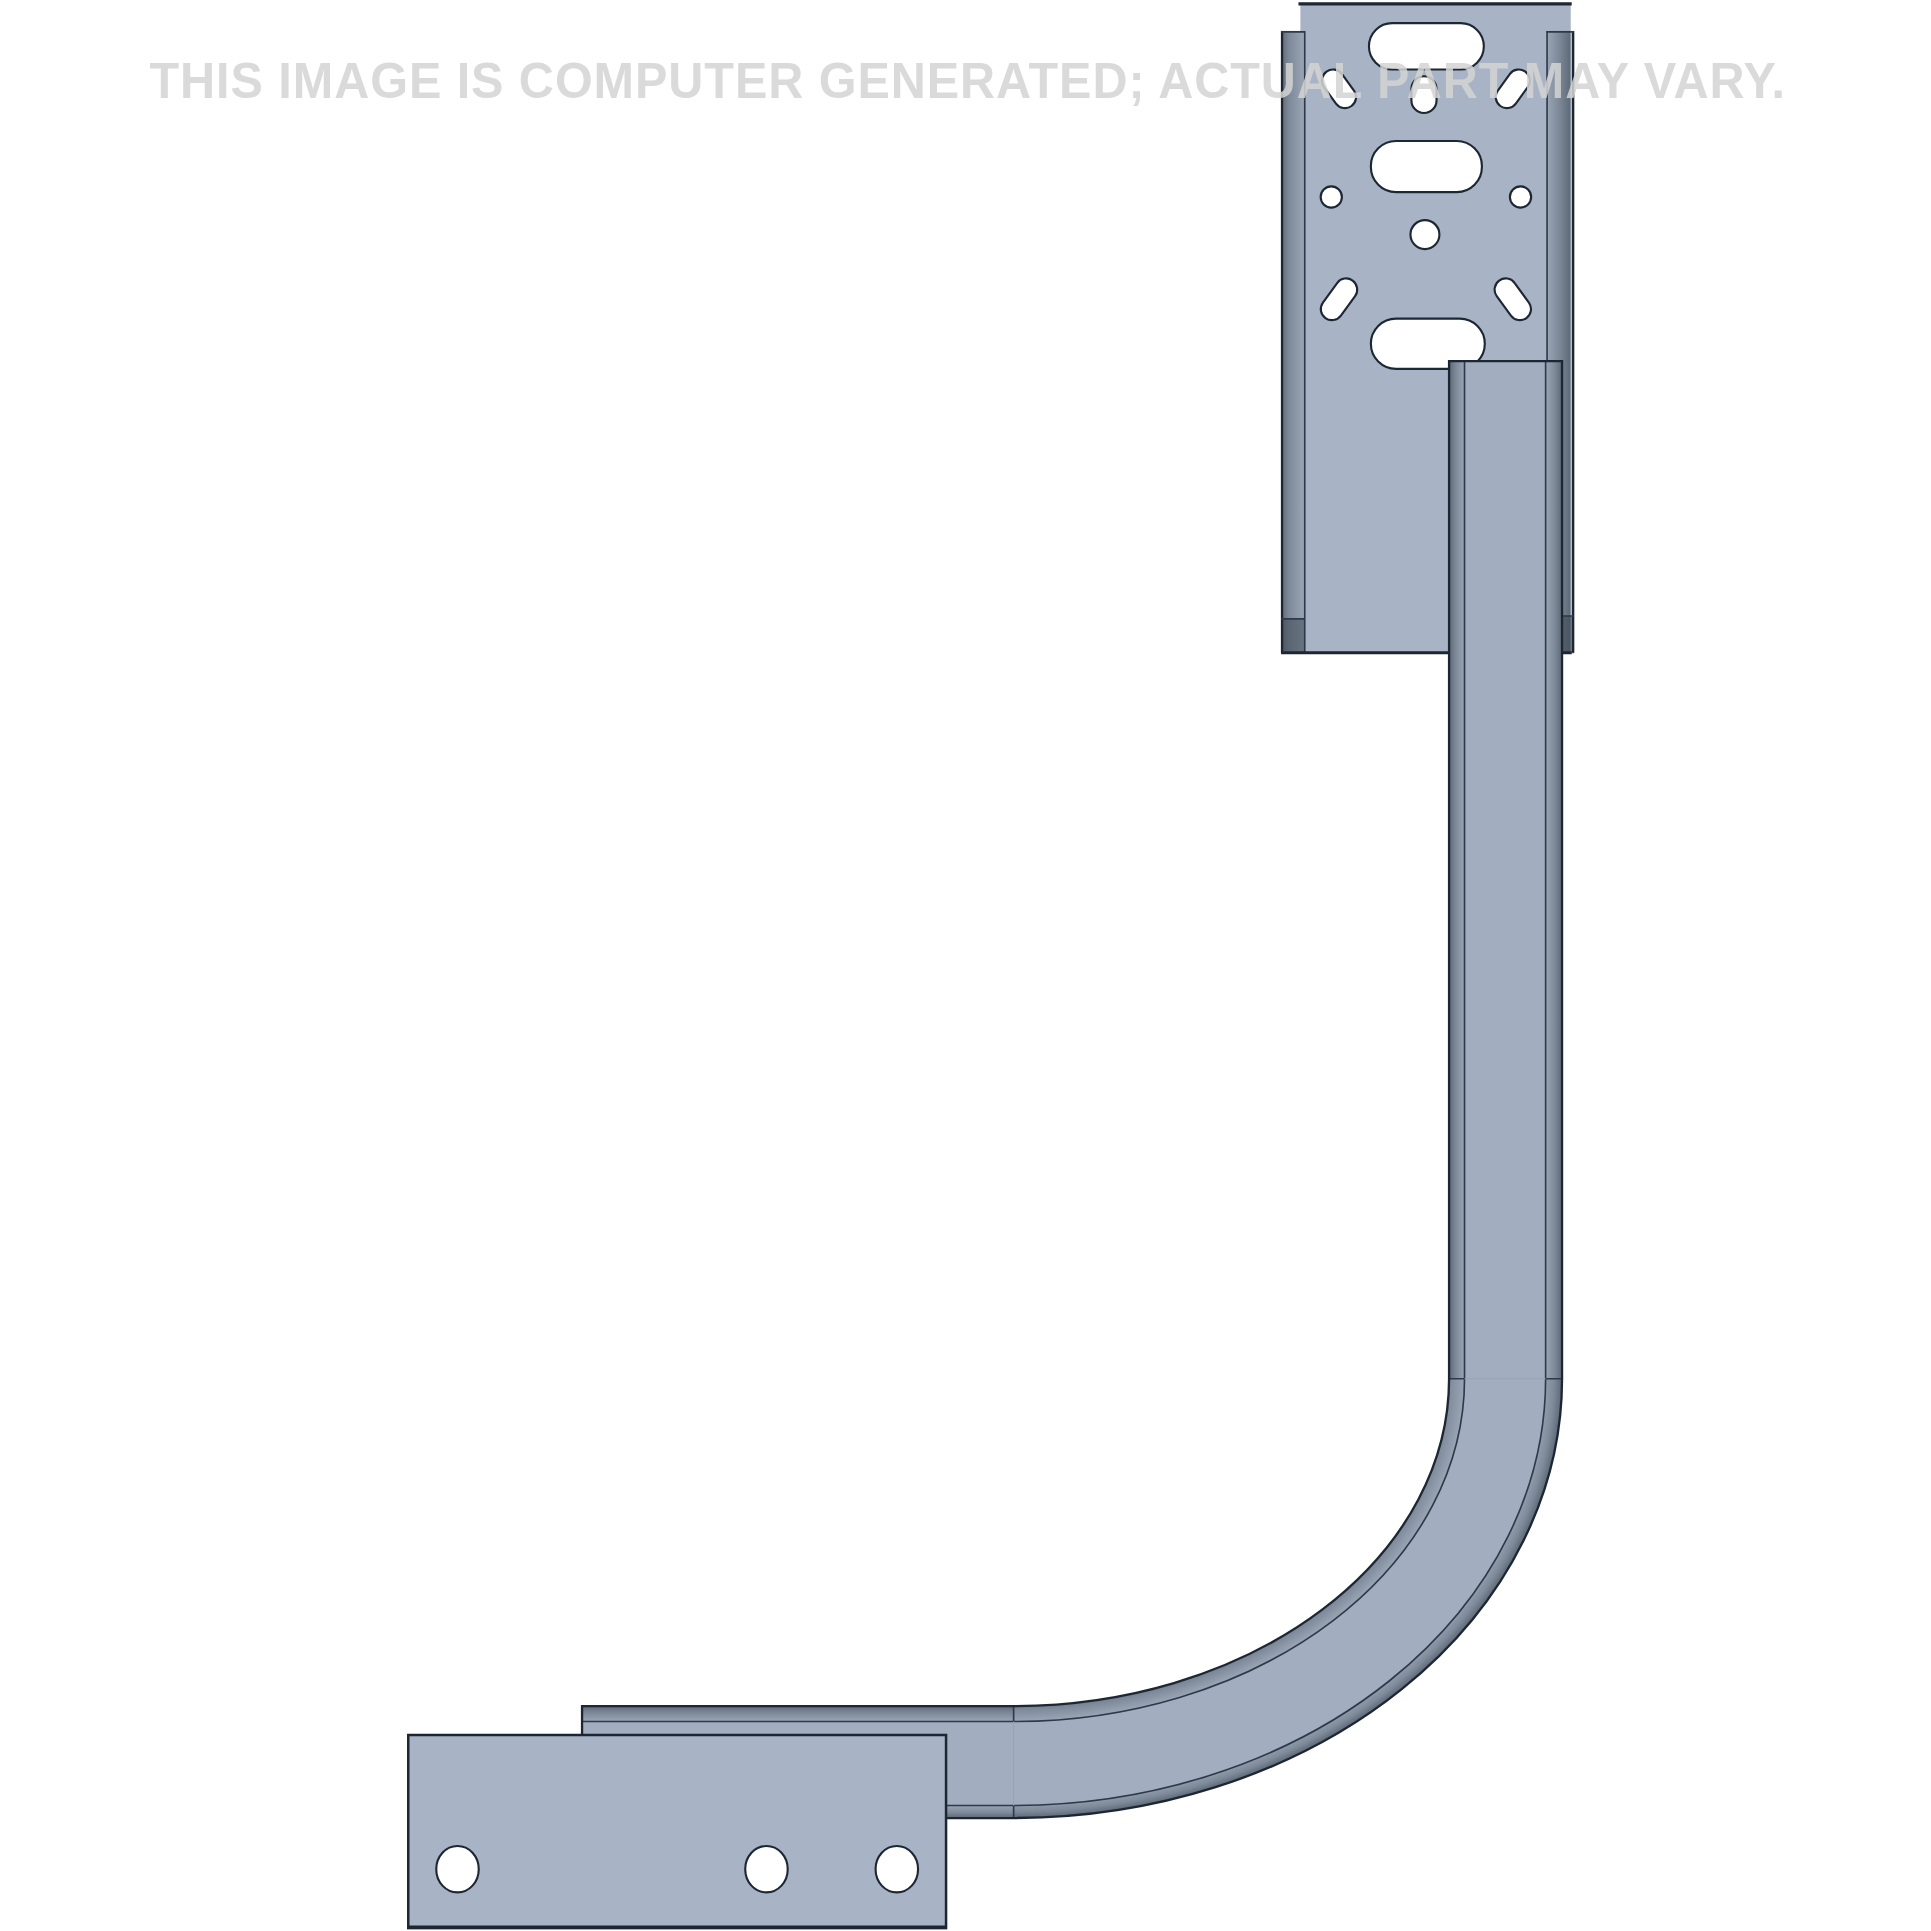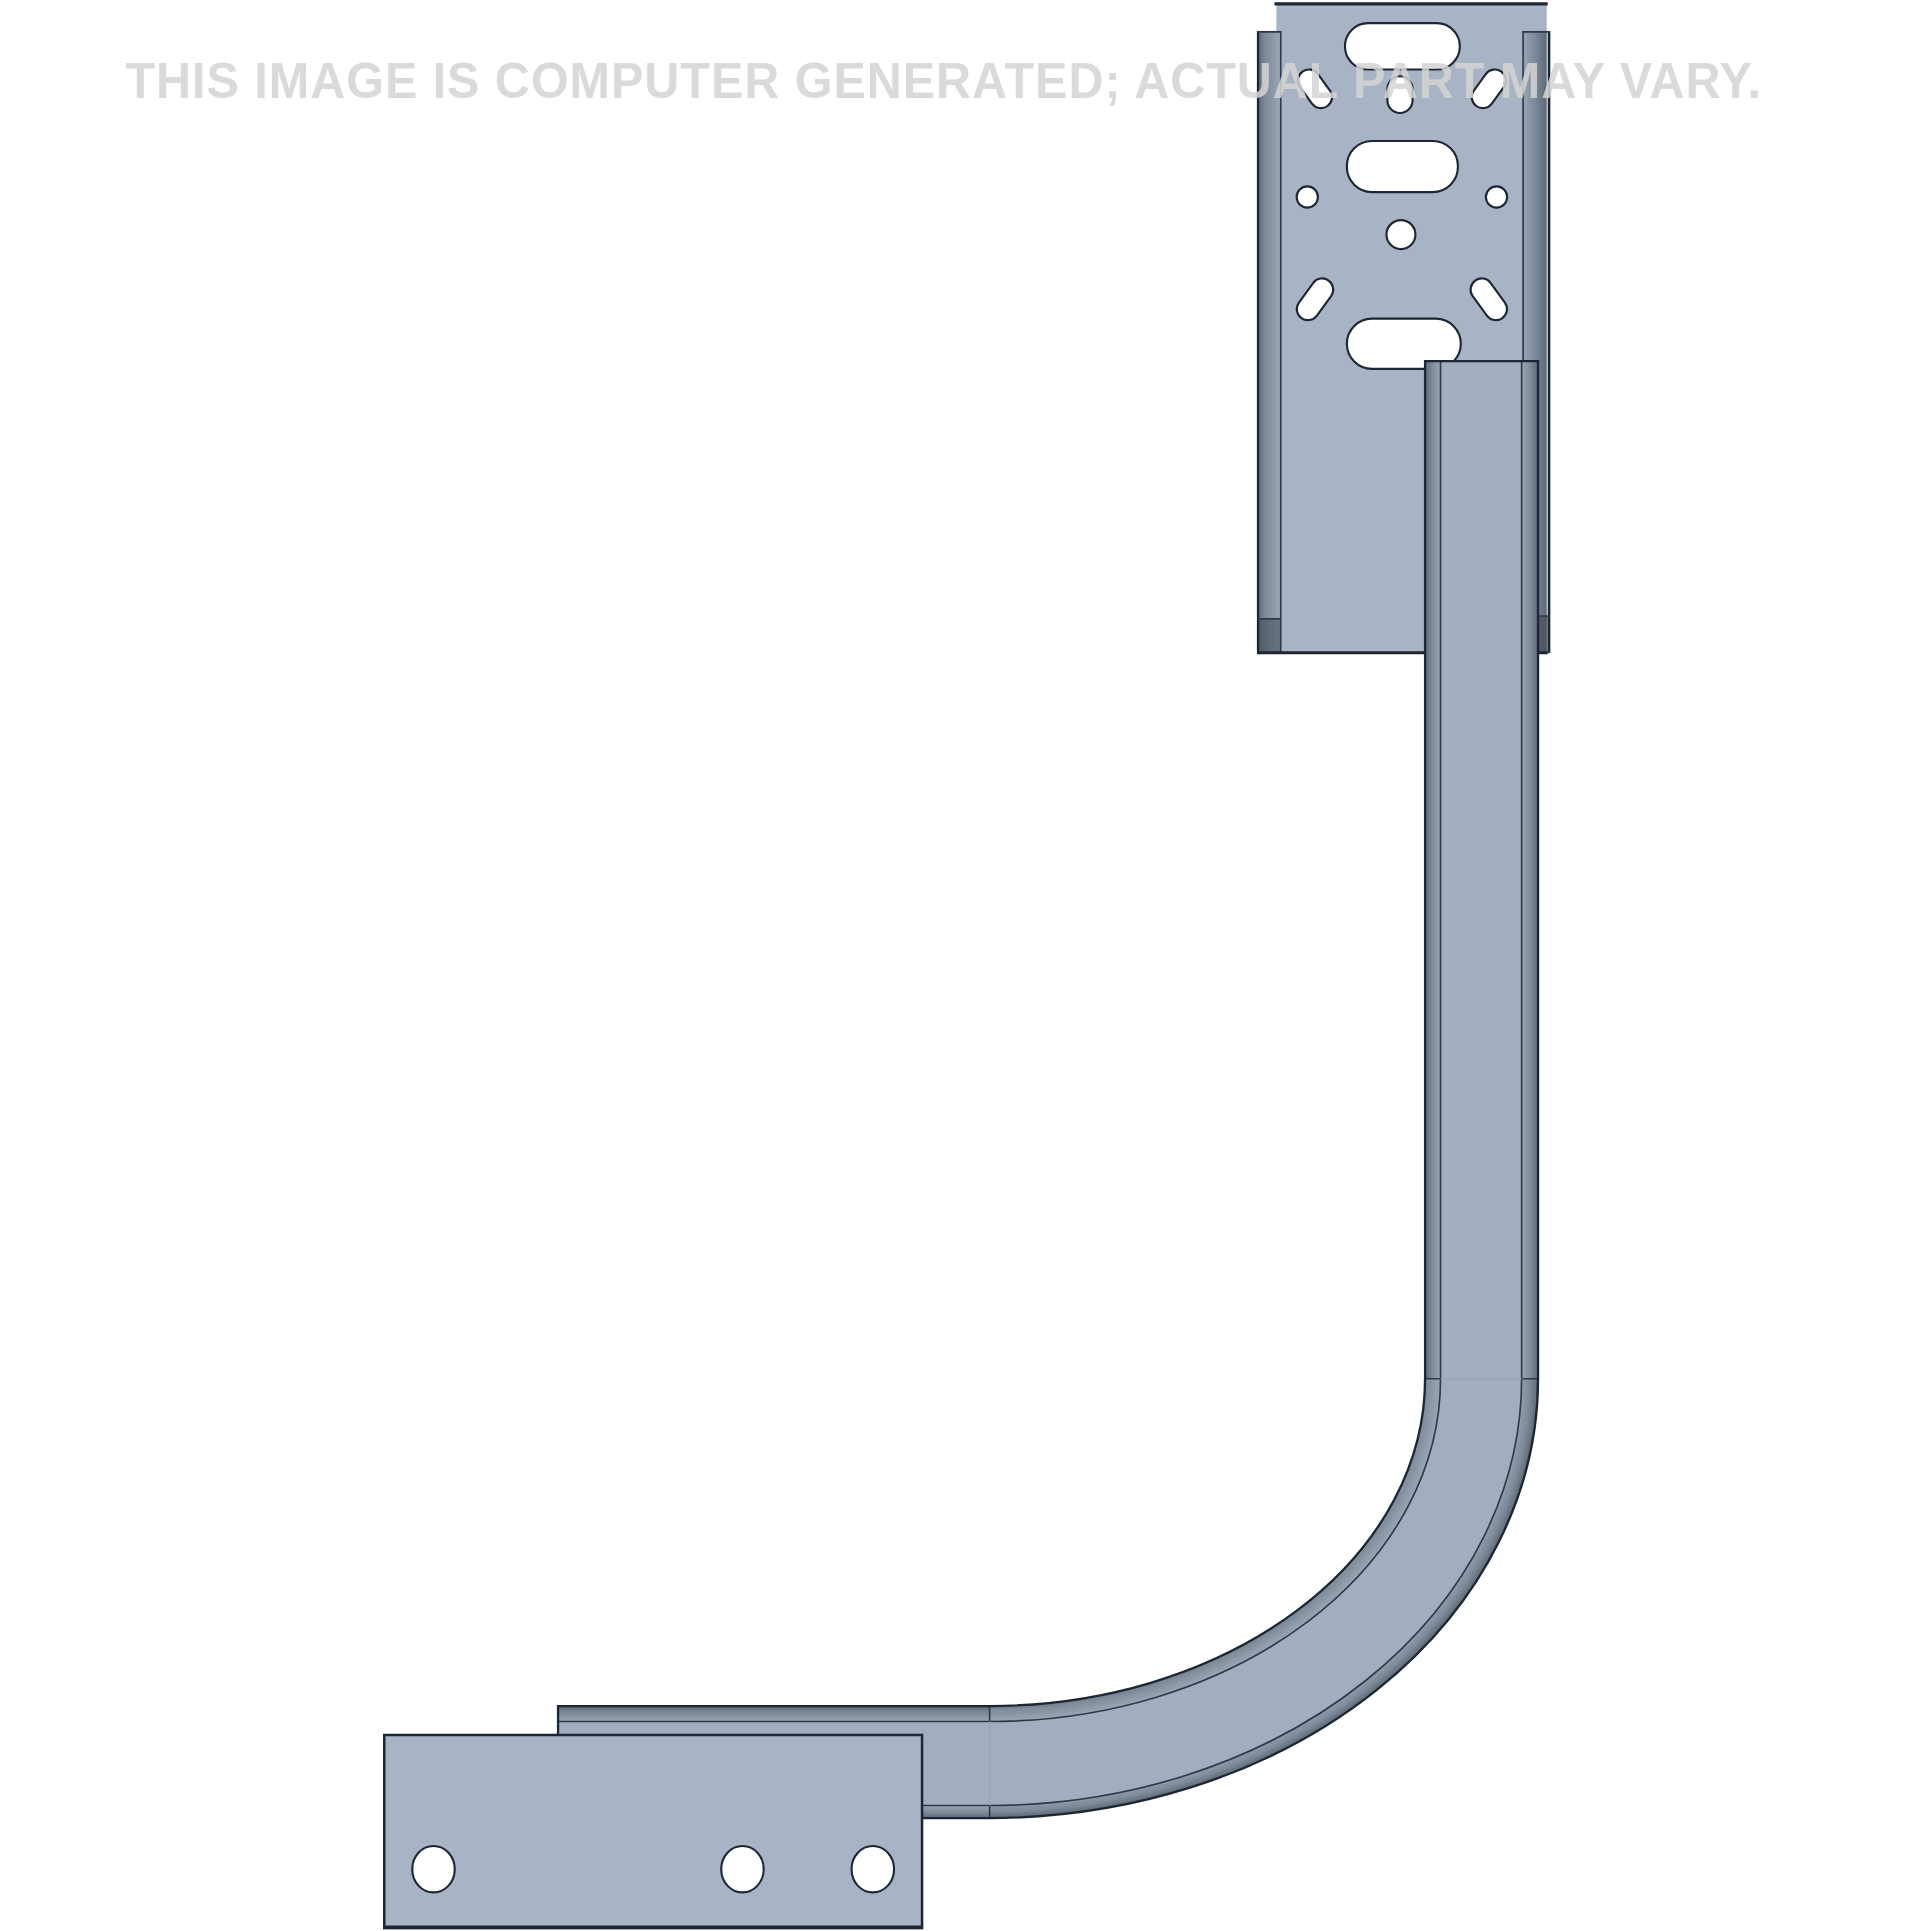--- a/index.html
+++ b/index.html
@@ -8,20 +8,21 @@
     background: #ffffff;
     width: 1931px;
     height: 1931px;
     font-family: "Liberation Sans", sans-serif;
   }
   #stage {
     width: 1546px;
     height: 1931px;
     position: relative;
     background: var(--background, #ffffff);
+    margin-left: 24px;
   }
   svg { display: block; }
 
   .face-plate { fill: var(--plate-face, #a8b4c5); }
   .face-bar   { fill: var(--bar-face,  #a2aebf); }
   .hole {
     fill: var(--hole-fill, #ffffff);
     stroke: var(--outline, #1d2734);
     stroke-width: 2.2;
   }

